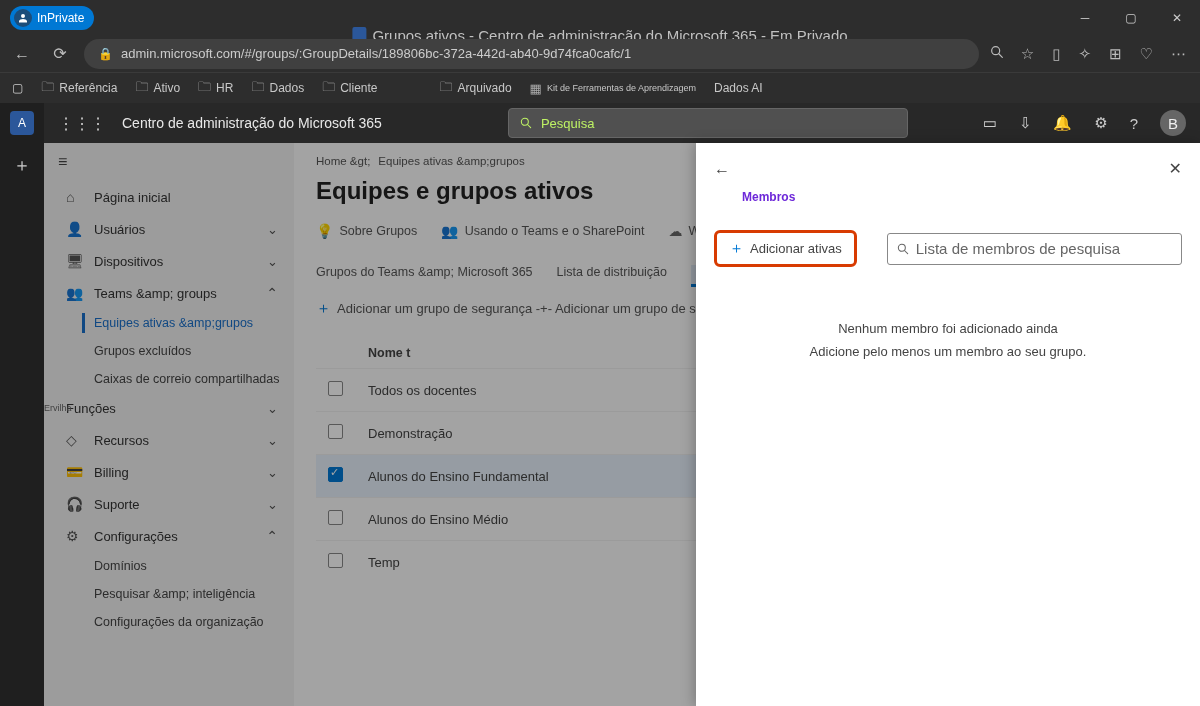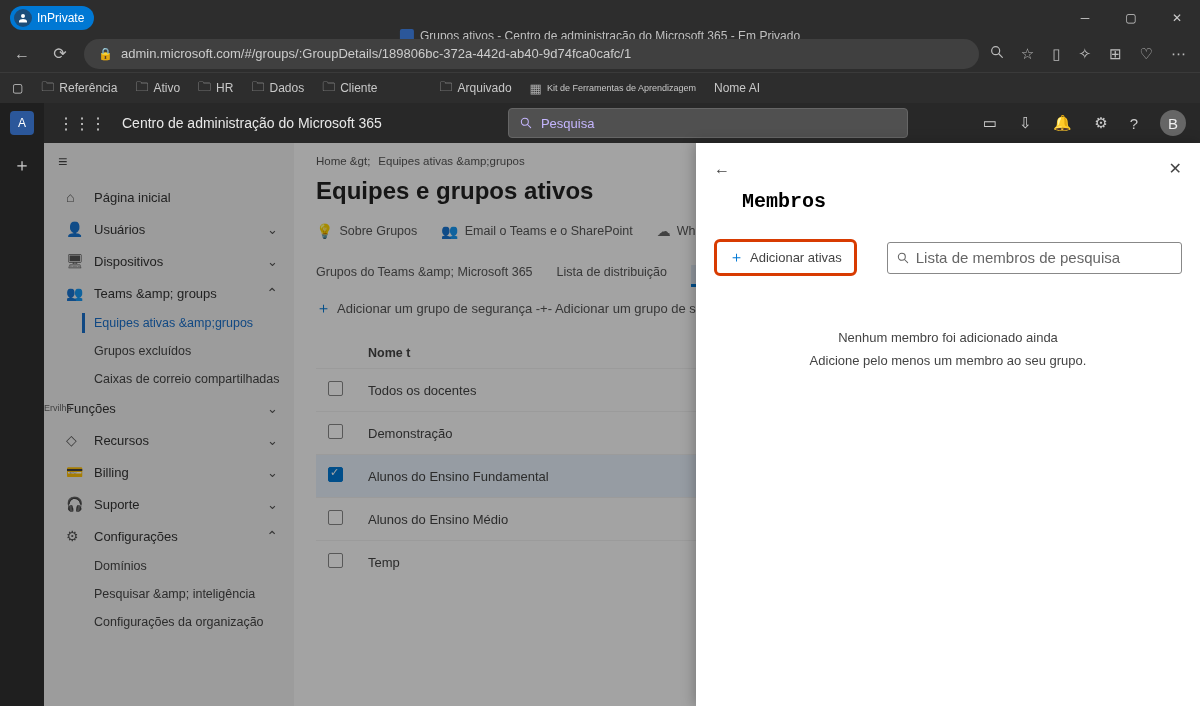--- a/index.html
+++ b/index.html
@@ -3,21 +3,21 @@
 <meta charset="utf-8">
 <style>
 * { margin: 0; padding: 0; box-sizing: border-box; font-family: "Segoe UI", sans-serif; }
 body { width: 1200px; height: 706px; background: #1f1f1f; overflow: hidden; position: relative; }
 
 
 .title-bar { height: 35px; background: #2d2d2d; display: flex; align-items: center; padding: 0 4px; position: relative; }
 .inprivate-badge { display: flex; align-items: center; background: #0078d4; color: #fff; font-size: 12px; padding: 3px 10px 3px 4px; border-radius: 14px; margin-left: 6px; gap: 5px; }
 .inprivate-badge .avatar-circle { width: 18px; height: 18px; border-radius: 50%; background: #1b4d7a; display: flex; align-items: center; justify-content: center; }
 .inprivate-badge .avatar-circle svg { width: 12px; height: 12px; fill: #fff; }
-.title-center { position: absolute; left: 50%; transform: translateX(-50%); display: flex; align-items: flex-start; gap: 6px; color: #c0c0c0; font-size: 12px; margin-top: 36px; }
+.title-center { position: absolute; left: 50%; transform: translateX(-50%); display: flex; align-items: flex-start; gap: 6px; color: #c0c0c0; font-size: 15px; margin-top: 36px; }
 .title-icon { width: 14px; height: 14px; background: #2b579a; border-radius: 2px; }
 .window-controls { position: absolute; right: 0; top: 0; display: flex; }
 .win-btn { width: 46px; height: 35px; display: flex; align-items: center; justify-content: center; color: #ccc; font-size: 12px; }
 
 
 .url-bar { height: 38px; background: #2d2d2d; display: flex; align-items: center; padding: 0 8px; gap: 10px; border-bottom: 1px solid #3a3a3a; }
 .nav-btn { color: #bbb; width: 28px; text-align: center; font-size: 16px; }
 .url-field { flex: 1; background: #404040; border-radius: 16px; height: 30px; display: flex; align-items: center; padding: 0 14px; color: #ccc; font-size: 13px; gap: 8px; position: relative; }
 .url-field .lock { color: #aaa; font-size: 12px; }
 .url-right-icons { display: flex; gap: 18px; color: #bbb; padding: 0 6px; align-items: center; }
@@ -31,21 +31,21 @@
 
 
 .teams-rail { position: absolute; left: 0; top: 103px; bottom: 0; width: 44px; background: #1f1f1f; display: flex; flex-direction: column; align-items: center; padding-top: 8px; gap: 18px; }
 .teams-rail .rail-icon { width: 24px; height: 24px; border-radius: 4px; background: #2b579a; display:flex; align-items:center; justify-content:center; color:#fff; font-size:12px; }
 .teams-rail .plus { color: #ccc; font-size: 18px; }
 
 
 .admin-hdr { position: absolute; left: 44px; right: 0; top: 103px; height: 40px; background: #282828; display: flex; align-items: center; padding: 0 14px; gap: 16px; color: #e8e8e8; }
 .waffle { font-size: 16px; color: #ccc; }
 .admin-title { font-size: 14px; color: #e8e8e8; }
-.admin-search { margin-left: 110px; width: 400px; height: 30px; background: #505050; border-radius: 4px; display: flex; align-items: center; padding: 0 10px; color: #c4b5fd; font-size: 13px; gap: 8px; border:1px solid #666; }
+.admin-search { margin-left: 110px; width: 400px; height: 30px; background: #505050; border-radius: 4px; display: flex; align-items: center; padding: 0 10px; color: #bef264; font-size: 13px; gap: 8px; border:1px solid #666; }
 .admin-search svg { width: 14px; height: 14px; }
 .admin-hdr-icons { margin-left: auto; display: flex; gap: 22px; align-items: center; color: #ccc; }
 .admin-hdr-icons span { font-size: 15px; }
 .admin-avatar { width: 26px; height: 26px; border-radius: 50%; background: #666; display: flex; align-items: center; justify-content: center; font-size: 12px; color: #eee; }
 
 
 .content-region { position: absolute; left: 44px; right: 0; top: 143px; bottom: 0; display: flex; }
 .overlay { position: absolute; inset: 0; background: rgba(0,0,0,0.35); pointer-events: none; }
 
 
@@ -85,21 +85,21 @@
 .row.selected { background: #e6f0fa; }
 .chk { width: 15px; height: 15px; border: 1px solid #888; border-radius: 2px; display: inline-block; background: #fff; }
 .chk.on { background: #0078d4; border-color: #0078d4; position: relative; }
 .chk.on::after { content: "✓"; color: #fff; font-size: 11px; position: absolute; left: 1px; top: -2px; }
 
 
 .panel { position: absolute; right: 0; top: 143px; bottom: 0; width: 504px; background: #fff; box-shadow: -2px 0 12px rgba(0,0,0,0.25); display: flex; flex-direction: column; z-index: 5; }
 .panel-hdr { display: flex; align-items: center; padding: 16px 18px 8px; gap: 12px; }
 .panel-back { font-size: 16px; color: #444; }
 .panel-close { margin-left: auto; font-size: 16px; color: #444; }
-.panel-title { padding: 4px 18px 16px 46px; font-size: 20px; font-weight: 600; color: #000000; font-family: Liberation Mono, monospace; }
+.panel-title { padding: 4px 18px 16px 46px; font-size: 12px; font-weight: 600; color: #6d28d9; }
 .panel-body { padding: 10px 18px; }
 .panel-row1 { display: flex; align-items: center; gap: 30px; }
 .add-members { display: flex; align-items: center; gap: 6px; font-size: 13px; color: #444; padding: 6px 12px; border: 3px solid #d83b01; border-radius: 6px; }
 .add-members .pm { color: #0078d4; font-size: 15px; }
 .panel-search { flex: 1; border: 1px solid #888; border-radius: 3px; height: 32px; display: flex; align-items: center; padding: 0 8px; font-size: 15px; color: #666; gap: 6px; }
 .panel-search svg { width: 14px; height: 14px; }
 .panel-empty { text-align: center; font-size: 13px; color: #444; margin-top: 50px; line-height: 1.8; }
 
 svg.stroke { fill: none; stroke: currentColor; stroke-width: 1.8; stroke-linecap: round; stroke-linejoin: round; }
 </style>
@@ -174,21 +174,21 @@
   <span class="bm-sep"></span>
   <span class="bm-item">
       <span class="folder">🗀</span>
       <span>Arquivado</span>
     </span>
   <span class="bm-item">
       <span class="folder">▦</span>
       <span style="font-size:9px;">Kit de Ferramentas de Aprendizagem</span>
     </span>
   <span class="bm-item">
-      <span>Nome AI</span>
+      <span>Dados AI</span>
     </span>
 </div>
 
 <div class="teams-rail">
   <span class="rail-icon">A</span>
   <span class="plus">＋</span>
 </div>
 
 <div class="admin-hdr">
   <span class="waffle">⋮⋮⋮</span>
@@ -264,21 +264,21 @@
       <span>Equipes ativas &amp;amp;grupos</span>
     </div>
     <div class="page-h1">Equipes e grupos ativos</div>
     <div class="help-row">
       <span class="hitem">
           <span class="hi">💡</span>
           <span>Sobre Grupos</span>
         </span>
       <span class="hitem">
           <span class="hi">👥</span>
-          <span>Email o Teams e o SharePoint</span>
+          <span>Usando o Teams e o SharePoint</span>
         </span>
       <span class="hitem">
           <span class="hi">☁</span>
           <span>Wh</span>
         </span>
     </div>
     <div class="tab-row">
       <span class="tab">Grupos do Teams &amp;amp; Microsoft 365</span>
       <span class="tab">Lista de distribuição</span>
       <span class="tab active">A segurança ca</span>

